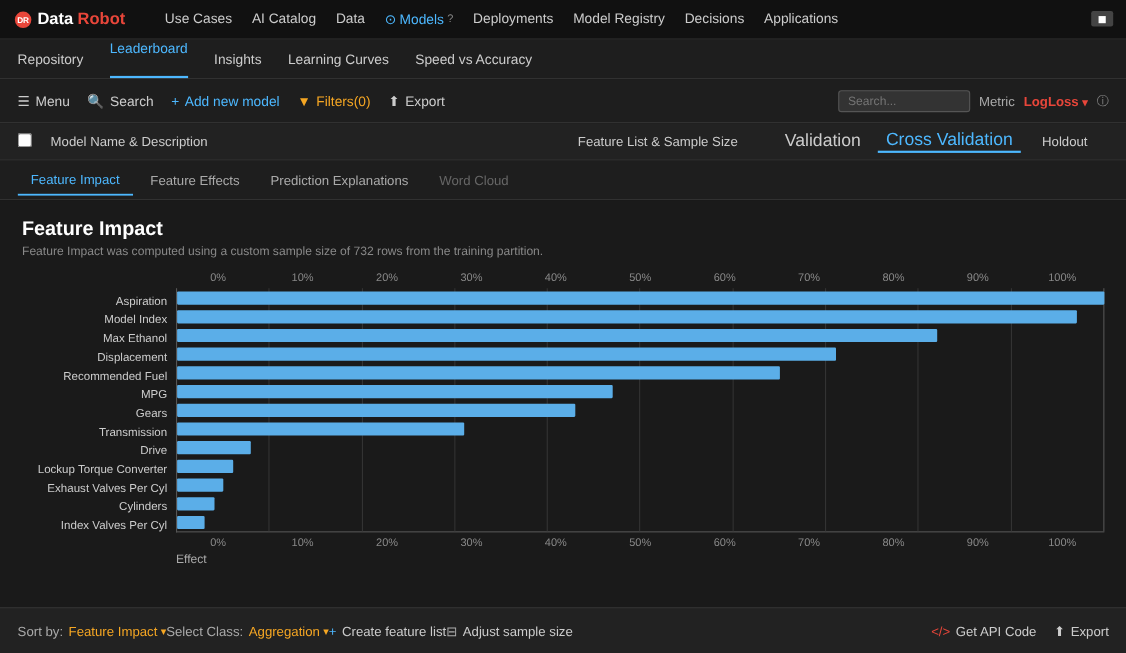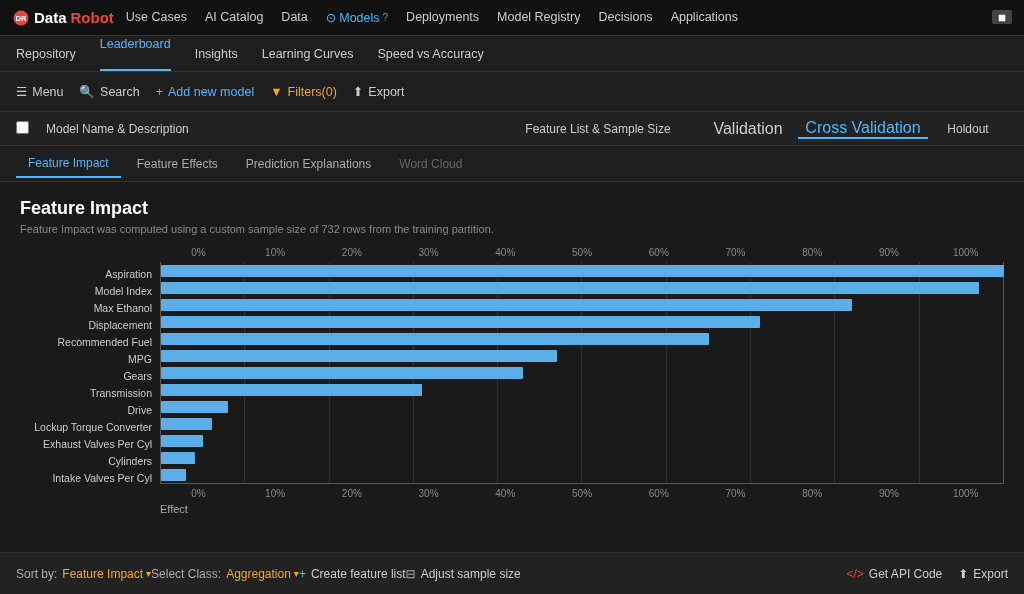--- a/index.html
+++ b/index.html
@@ -1,19 +1,19 @@
 <!DOCTYPE html>
 <html><head>
   <meta charset="utf-8">
   <style>
     * { margin: 0; padding: 0; box-sizing: border-box; }
     body { background: #1a1a1a; color: #fff; font-family: -apple-system, BlinkMacSystemFont, 'Segoe UI', sans-serif; font-size: 13px; width: 1024px; height: 594px; overflow: hidden; }
 
     
-    .top-nav { background: #111; height: 36px; display: flex; align-items: center; padding: 12px 12px; gap: 12px; border-bottom: 1px solid #333; }
+    .top-nav { background: #111; height: 36px; display: flex; align-items: center; padding: 12px 12px; gap: 36px; border-bottom: 1px solid #333; }
     .brand { display: flex; align-items: center; gap: 4px; font-weight: bold; font-size: 15px; color: #fff; }
     .nav-links { display: flex; gap: 18px; }
     .nav-link { color: #ccc; font-size: 12.5px; cursor: pointer; text-decoration: none; }
     .nav-link.highlight { color: #4db8ff; display: flex; align-items: center; gap: 3px; }
     .nav-right { margin-left: auto; }
     .window-btn { background: #444; border: none; color: #fff; width: 20px; height: 14px; cursor: pointer; border-radius: 2px; }
 
     
     .second-nav { background: #1e1e1e; height: 36px; display: flex; align-items: center; padding: 0 16px; gap: 24px; border-bottom: 1px solid #333; }
     .second-nav-link { color: #ccc; font-size: 12.5px; cursor: pointer; }
@@ -125,20 +125,29 @@
     <span style="color:#4db8ff;">Add new model</span>
   </div>
   <div class="toolbar-item orange">
     <span>▼</span>
     <span>Filters(0)</span>
   </div>
   <div class="toolbar-item">
     <span>⬆</span>
     <span>Export</span>
   </div>
+  <div class="metric-section">
+    <input class="metric-search" placeholder="Search..." style="">
+    <span class="metric-label">Metric</span>
+    <span class="metric-value">
+      <span>LogLoss</span>
+      <span style="font-size:10px;">▾</span>
+    </span>
+    <span class="metric-info">ⓘ</span>
+  </div>
 </div>
 
 <div class="table-header">
   <div class="th-checkbox">
     <input type="checkbox" style="width: 13px; height: 13px; background: rgb(51, 51, 51); border: 1px solid rgb(102, 102, 102);">
   </div>
   <div class="th-model">Model Name &amp; Description</div>
   <div class="th-feature">Feature List &amp; Sample Size</div>
   <div class="th-validation">Validation</div>
   <div class="th-cross">Cross Validation</div>
@@ -165,21 +174,21 @@
         <div class="chart-label">Max Ethanol</div>
         <div class="chart-label">Displacement</div>
         <div class="chart-label">Recommended Fuel</div>
         <div class="chart-label">MPG</div>
         <div class="chart-label">Gears</div>
         <div class="chart-label">Transmission</div>
         <div class="chart-label">Drive</div>
         <div class="chart-label">Lockup Torque Converter</div>
         <div class="chart-label">Exhaust Valves Per Cyl</div>
         <div class="chart-label">Cylinders</div>
-        <div class="chart-label">Intake Valves Per Cyl</div>
+        <div class="chart-label">Index Valves Per Cyl</div>
       </div>
 
       <div class="chart-bars-area">
 
         <div class="x-axis-top">
           <div class="x-label">0%</div>
           <div class="x-label">10%</div>
           <div class="x-label">20%</div>
           <div class="x-label">30%</div>
           <div class="x-label">40%</div>

